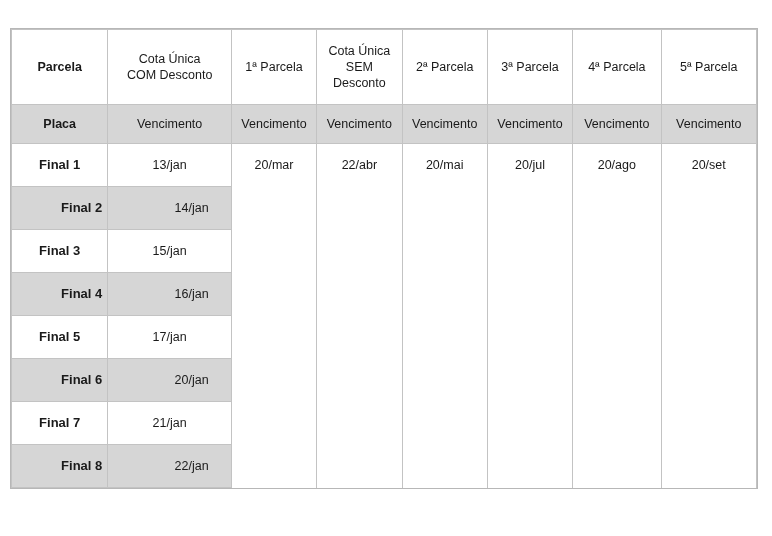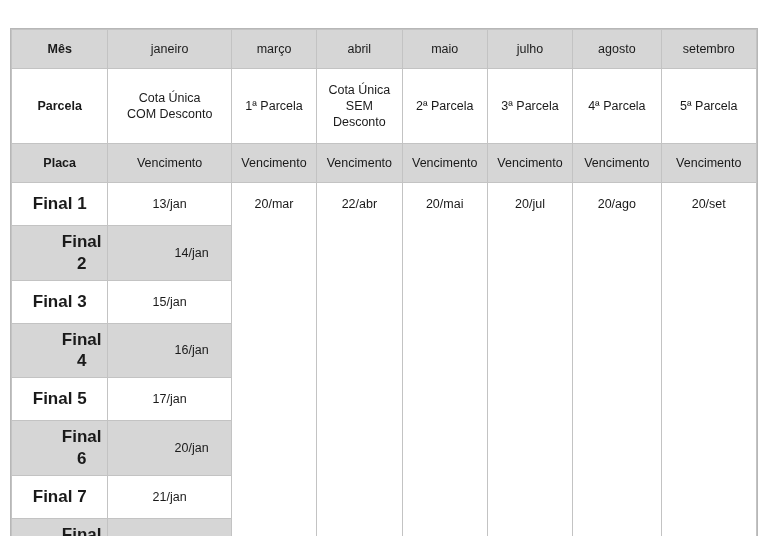--- a/index.html
+++ b/index.html
@@ -71,21 +71,21 @@
     font-size: 12.5px;
   }
   .vcto-row td.bold {
     font-weight: bold;
   }
   .data-row td {
     height: 32px;
   }
   .data-row td.placa {
     font-weight: bold;
-    font-size: 17px;
+    font-size: 13px;
   }
   .row-shade td.placa,
   .row-shade td.venc {
     background: #d6d6d6;
     padding-left: 47px;
   }
   .row-plain td.placa,
   .row-plain td.venc {
     background: #ffffff;
   }
@@ -110,30 +110,20 @@
       <col style="width:85px">
       <col style="width:85px">
       <col style="width:85px">
       <col style="width:85px">
       <col style="width:88px">
       <col style="width:95px">
     </colgroup>
 
     <tbody>
 
-    <tr>
-      <td class="hdr bold">Mês</td>
-      <td class="hdr">janeiro</td>
-      <td class="hdr">março</td>
-      <td class="hdr">abril</td>
-      <td class="hdr">maio</td>
-      <td class="hdr">julho</td>
-      <td class="hdr">agosto</td>
-      <td class="hdr">setembro</td>
-    </tr>
 
     <tr class="parcela-row">
       <td class="lbl">Parcela</td>
       <td>Cota Única<br>COM Desconto</td>
       <td>1ª Parcela</td>
       <td>Cota Única<br>SEM<br>Desconto</td>
       <td>2ª Parcela</td>
       <td>3ª Parcela</td>
       <td>4ª Parcela</td>
       <td>5ª Parcela</td>

